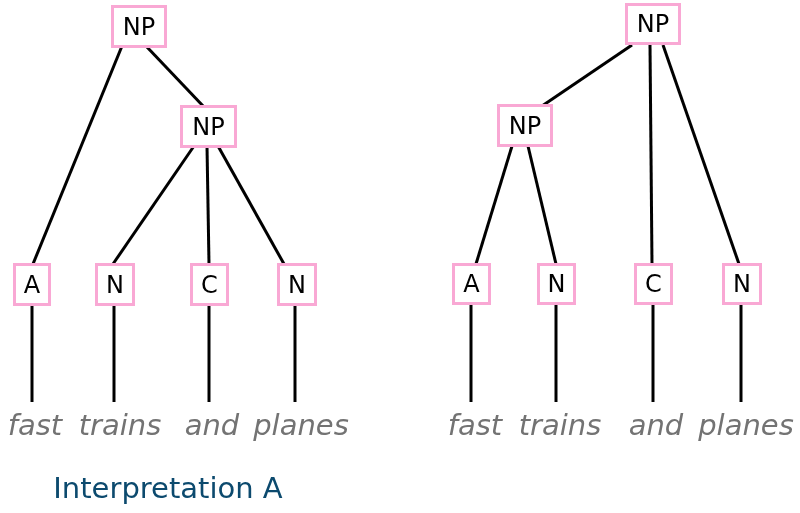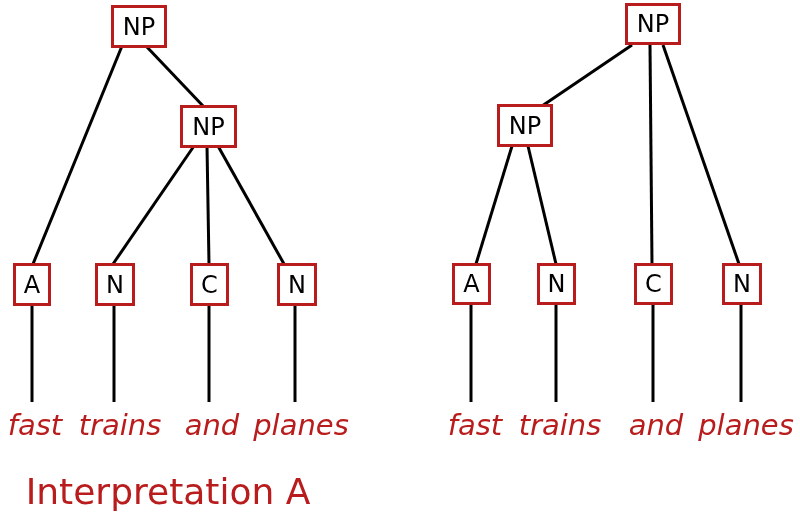--- a/index.html
+++ b/index.html
@@ -19,43 +19,43 @@
   #edges {
     position: absolute;
     left: 0;
     top: 0;
     width: 800px;
     height: 513px;
   }
   .node-box {
     position: absolute;
     box-sizing: border-box;
-    border: 3px solid #b91c1c;
+    border: 3px solid #f9a8d4;
     background: #ffffff;
     display: flex;
     align-items: center;
     justify-content: center;
     font-size: 24px;
     line-height: 1;
     color: #000000;
   }
   .word {
     position: absolute;
     transform: translateX(-50%);
     font-size: 29px;
     font-style: italic;
     white-space: nowrap;
-    color: #b91c1c;
+    color: #737373;
   }
   .caption {
     position: absolute;
     transform: translateX(-50%);
-    font-size: 36px;
+    font-size: 29px;
     white-space: nowrap;
-    color: #b91c1c;
+    color: #0c4a6e;
   }
 </style>
 </head>
 <body>
 
 <div id="canvas">
 
   <svg id="edges" viewBox="0 0 800 513" xmlns="http://www.w3.org/2000/svg">
 
     <line x1="122" y1="46" x2="33" y2="264" stroke="#000" stroke-width="3"></line>

